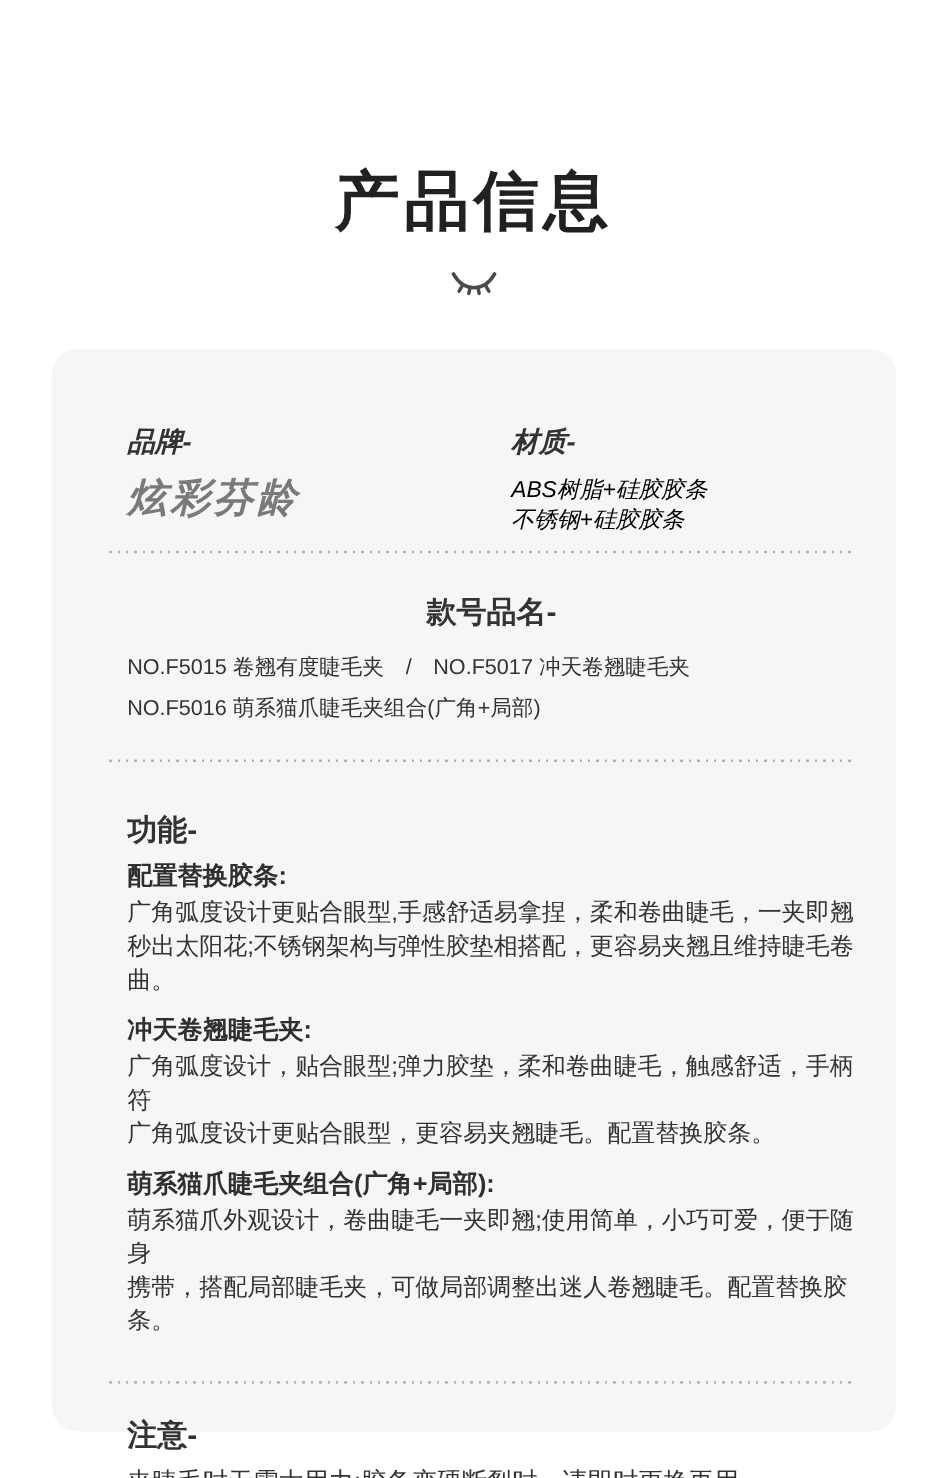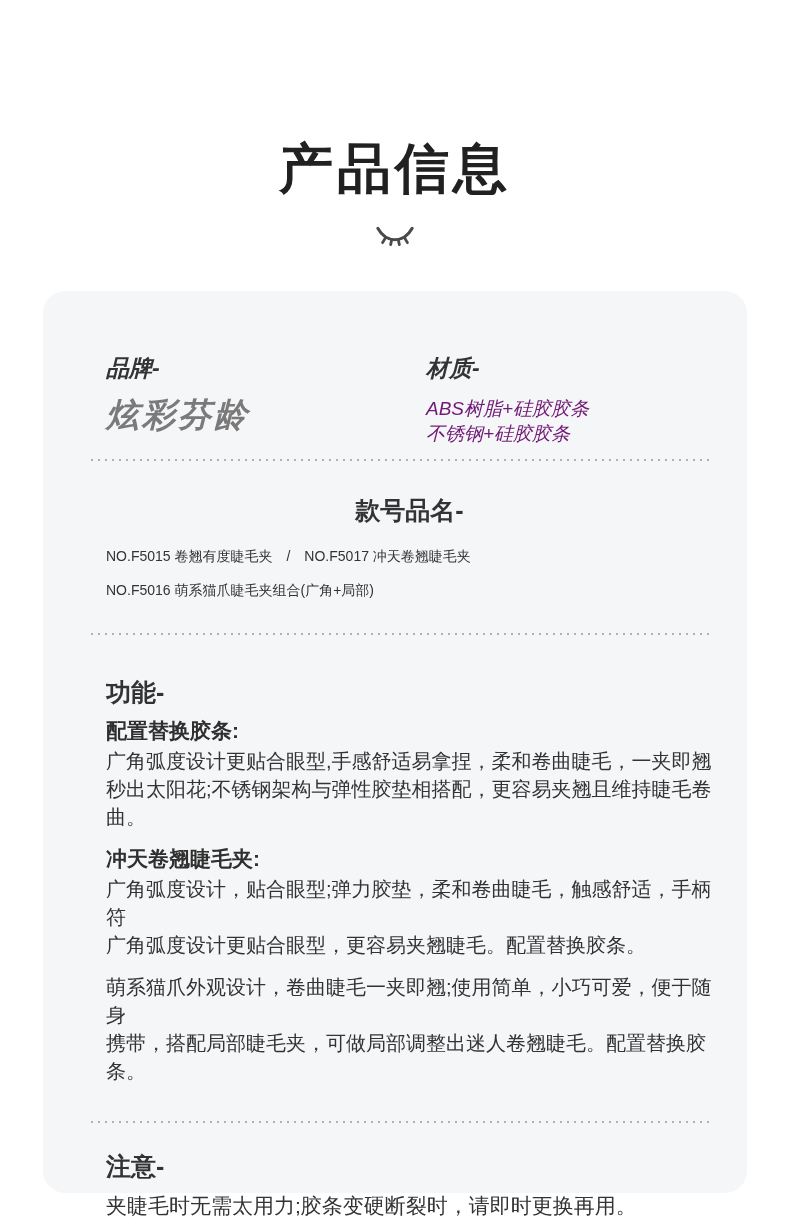--- a/index.html
+++ b/index.html
@@ -51,33 +51,33 @@
     font-weight: 700;
     letter-spacing: 3px;
     color: #7a7a7a;
     font-family: "Liberation Sans", "DejaVu Sans", sans-serif;
   }
   .material-col { flex: 1; }
   .material-col .h-label { margin-bottom: 13px; }
   .mat-line {
     font-size: 19px;
     line-height: 25px;
-    color: #701a75;
+    color: #000000;
   }
   .divider {
     height: 2px;
     background-image: repeating-linear-gradient(to right, #b0b0b0 0 2px, transparent 2px 7px);
   }
   .divider.d1 { margin-top: 13px; }
   .divider.d2 { margin-top: 26px; }
   .divider.d3 { margin-top: 36px; }
   .model-section .h-label { margin-top: 34px; text-align: center; }
   .model-line {
     margin-top: 14px;
-    font-size: 14px;
+    font-size: 18px;
     line-height: 34px;
     color: #333333;
     white-space: pre-wrap;
   }
   .model-line + .model-line { margin-top: 0; }
   .features-section .h-label.big { margin-top: 42px; }
   .feature-block { margin-top: 10px; }
   .feature-block + .feature-block { margin-top: 14px; }
   .feature-name {
     font-size: 21px;
@@ -150,20 +150,21 @@
 秒出太阳花;不锈钢架构与弹性胶垫相搭配，更容易夹翘且维持睫毛卷曲。</div>
       </div>
 
       <div class="feature-block indent">
         <div class="feature-name">冲天卷翘睫毛夹:</div>
         <div class="feature-desc">广角弧度设计，贴合眼型;弹力胶垫，柔和卷曲睫毛，触感舒适，手柄符
 广角弧度设计更贴合眼型，更容易夹翘睫毛。配置替换胶条。</div>
       </div>
 
       <div class="feature-block indent">
+        <div class="feature-name">萌系猫爪睫毛夹组合(广角+局部):</div>
         <div class="feature-desc">萌系猫爪外观设计，卷曲睫毛一夹即翘;使用简单，小巧可爱，便于随身
 携带，搭配局部睫毛夹，可做局部调整出迷人卷翘睫毛。配置替换胶条。</div>
       </div>
     </div>
 
     <div class="divider d3"></div>
 
     <div class="notice-section">
       <div class="h-label big indent">注意-</div>
       <div class="notice-text indent">夹睫毛时无需太用力;胶条变硬断裂时，请即时更换再用。</div>

